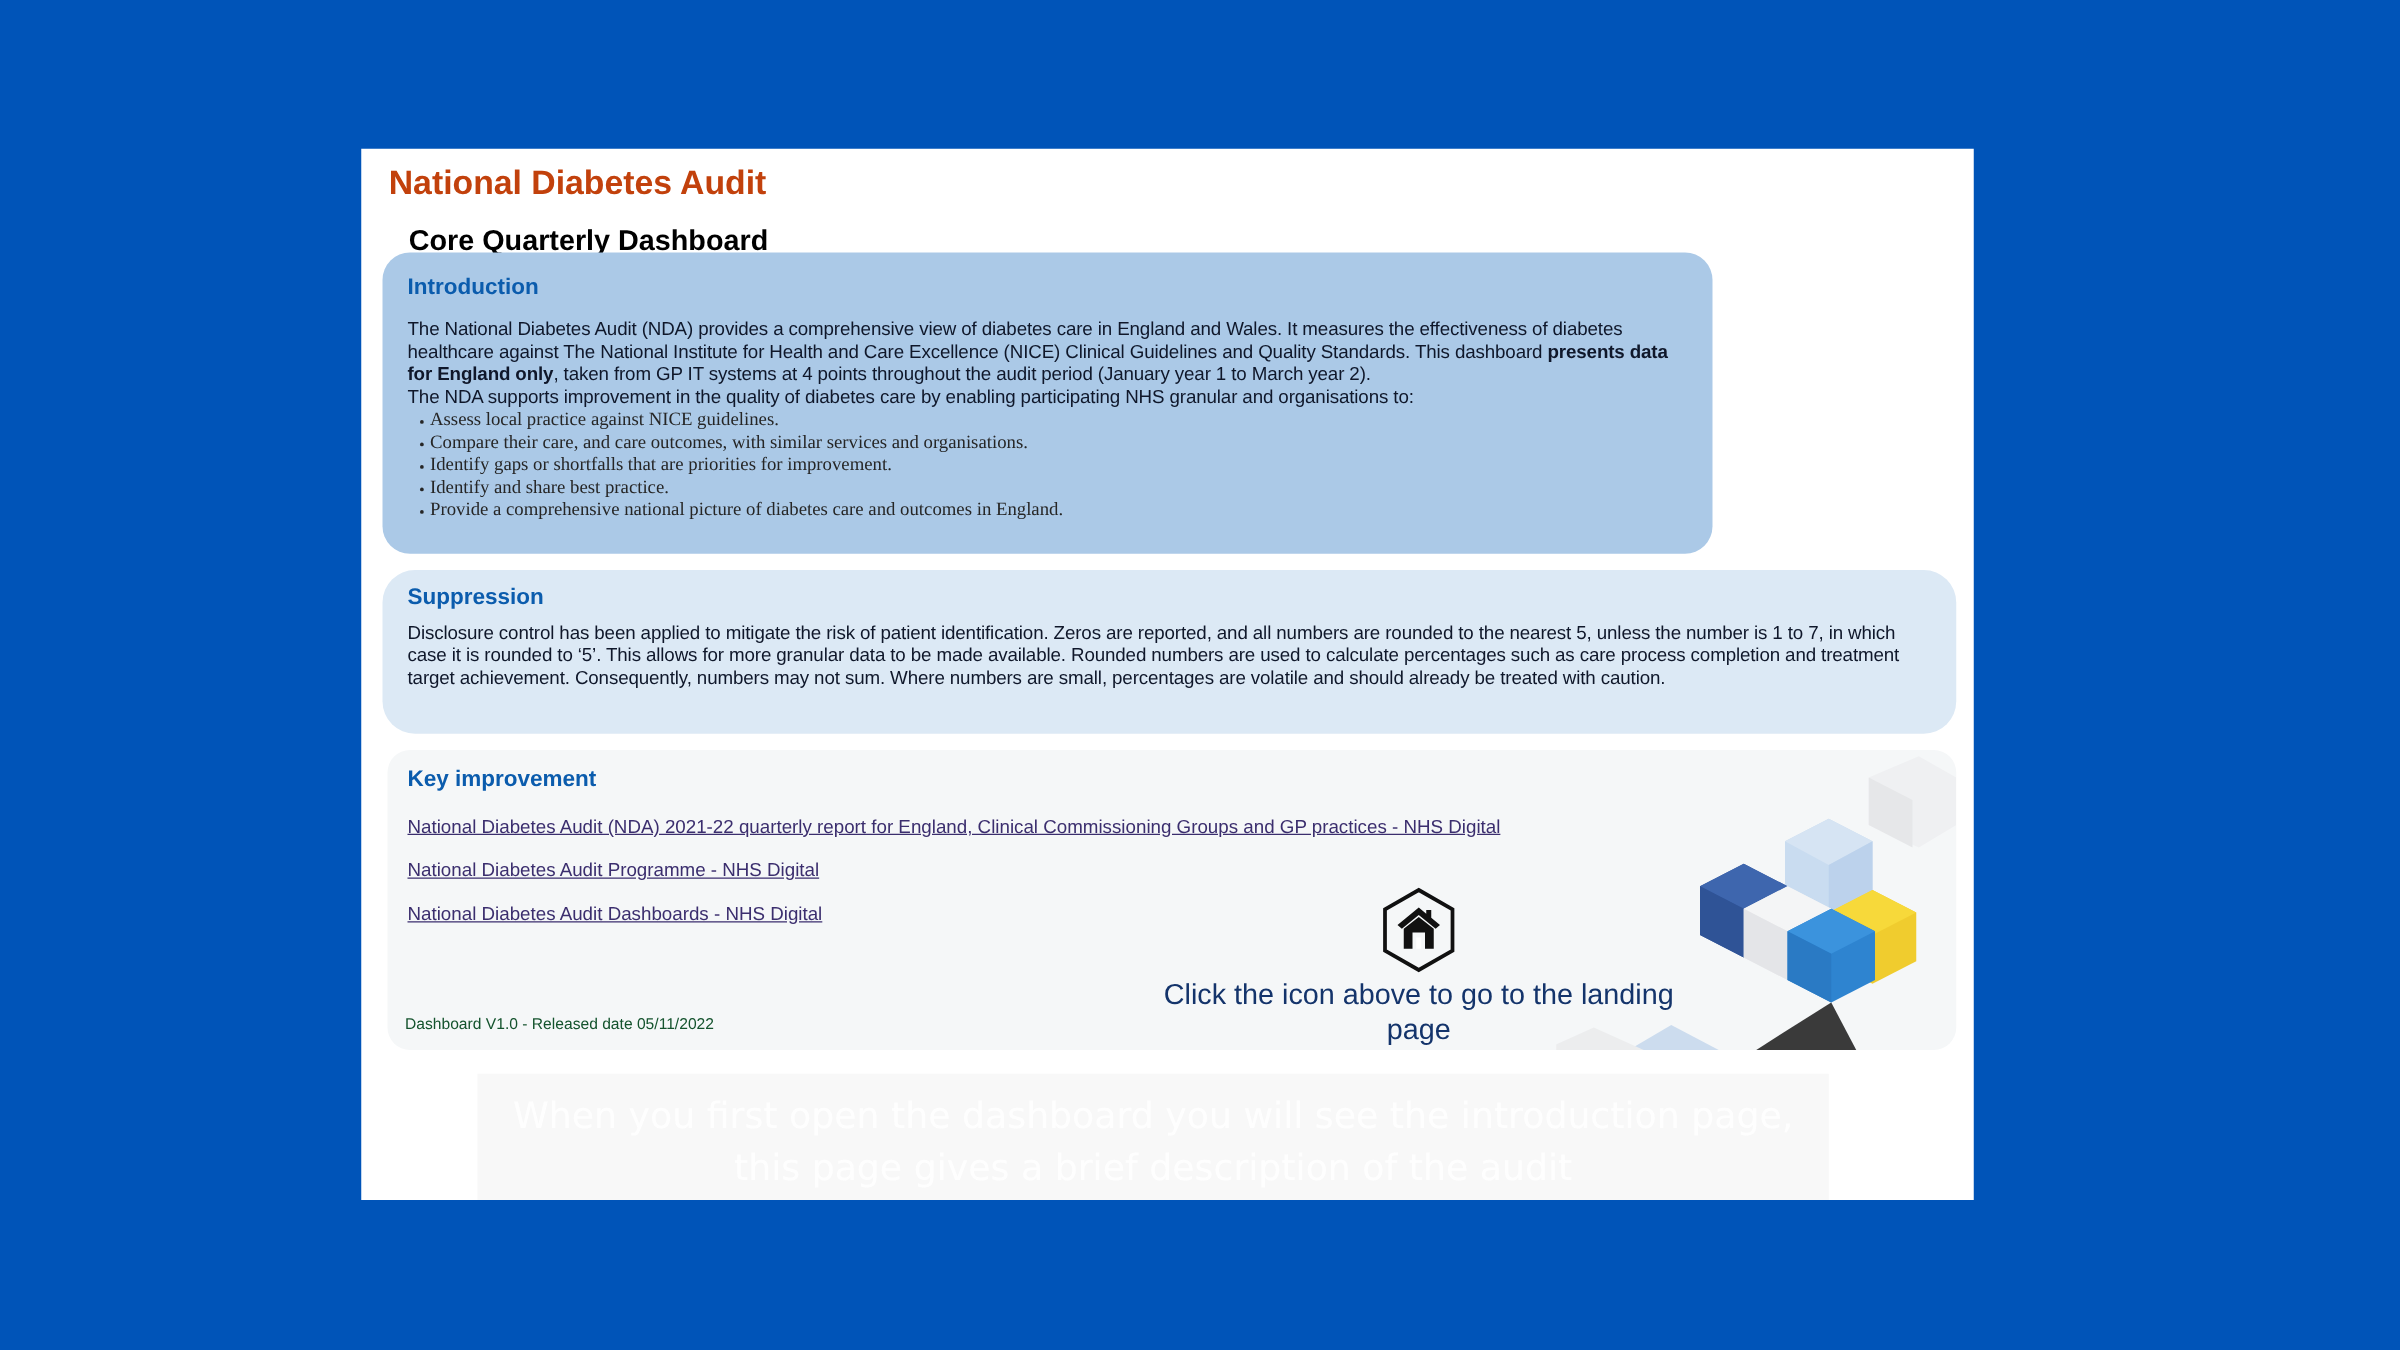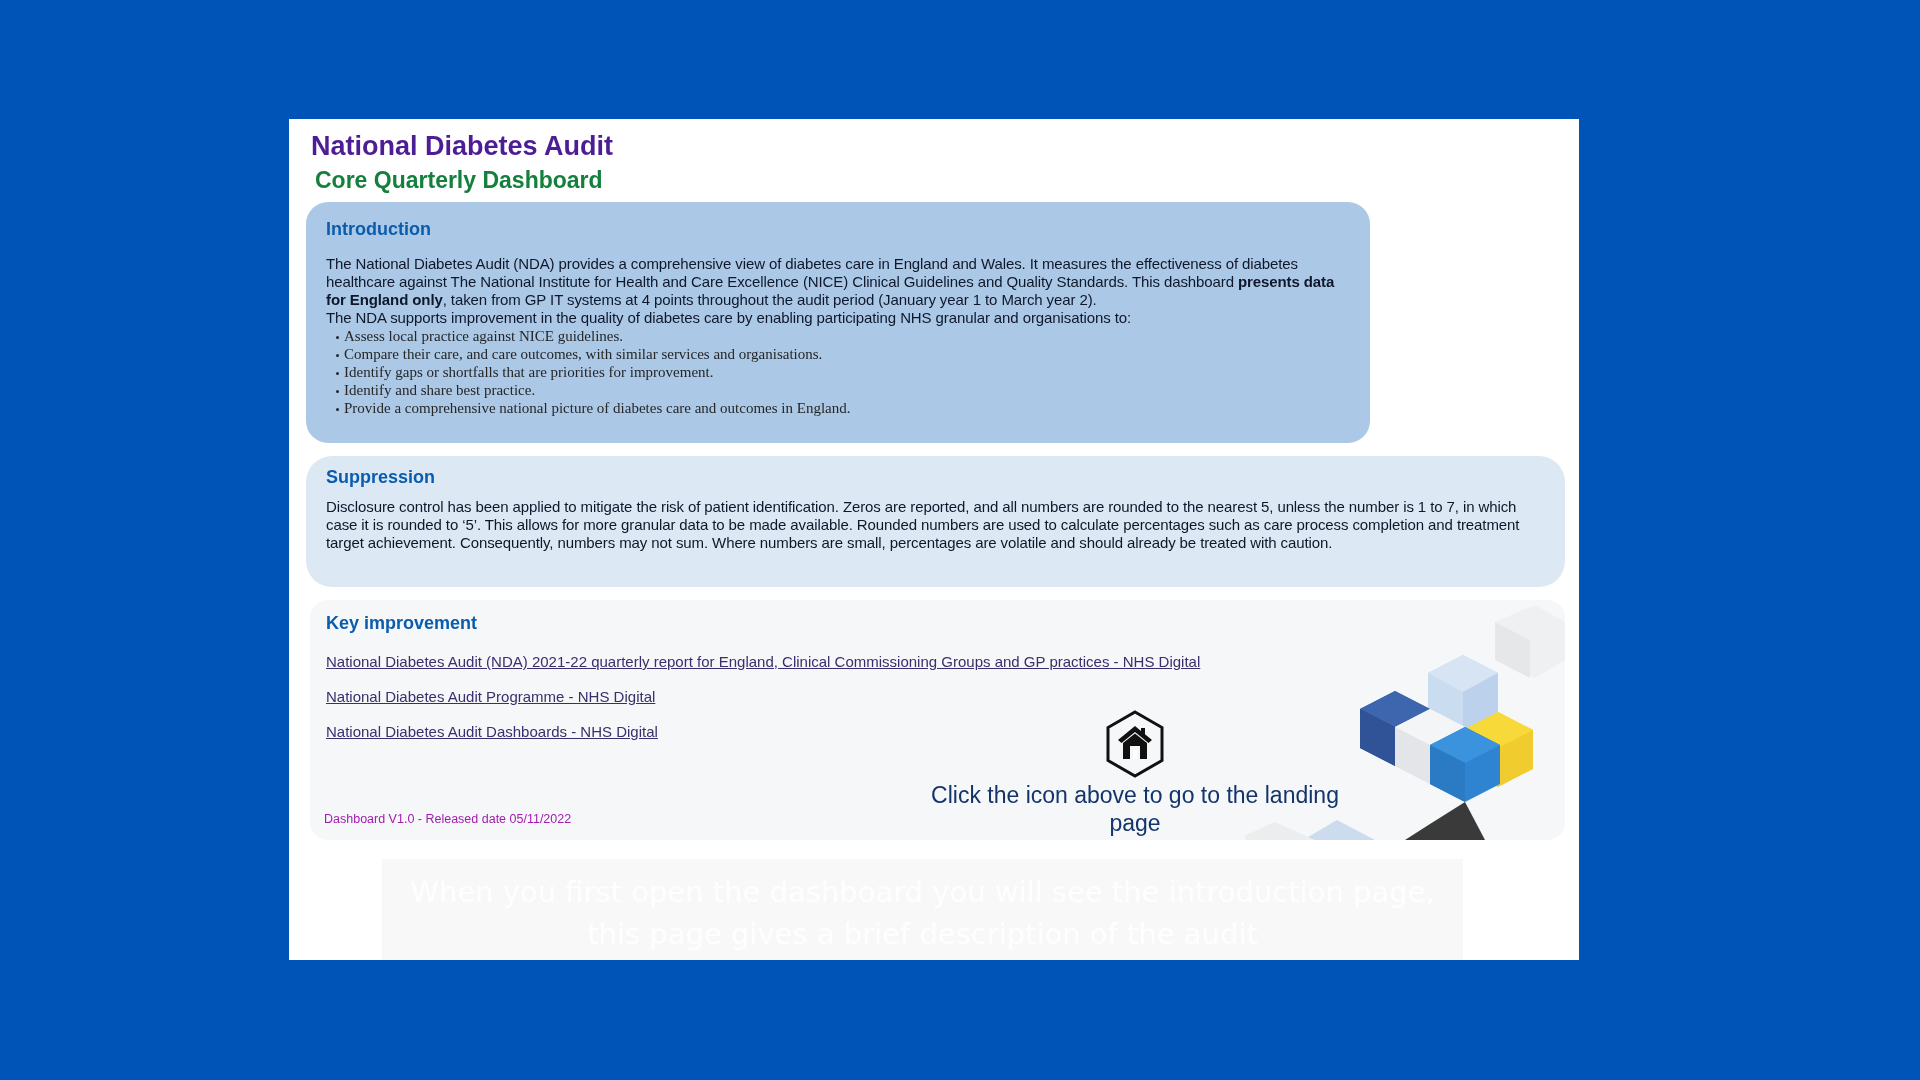--- a/index.html
+++ b/index.html
@@ -8,25 +8,25 @@
     background: #0054B8;
     font-family: "Liberation Sans", sans-serif;
     position: relative;
   }
   .panel {
     position: absolute; left: 289px; top: 119px; width: 1290px; height: 841px;
     background: #ffffff; overflow: hidden;
   }
   .title {
     position: absolute; left: 22px; top: 12px;
-    color: #4c1d95; font-weight: bold; font-size: 27px; line-height: 31px; margin: 0;
+    color: #c2410c; font-weight: bold; font-size: 27px; line-height: 31px; margin: 0;
   }
   .subtitle {
     position: absolute; left: 22px; top: 44px;
-    color: #15803d; font-weight: bold; font-size: 23px; line-height: 27px; margin: 4px;
+    color: #000000; font-weight: bold; font-size: 23px; line-height: 27px; margin: 16px;
   }
   .box {
     position: absolute; box-sizing: border-box;
   }
   .intro {
     left: 17px; top: 83px; width: 1064px; height: 241px;
     background: #ABC9E7; border-radius: 22px;
     padding: 16px 20px 0 20px;
   }
   .suppr {
@@ -61,21 +61,21 @@
   }
   .home-wrap {
     position: absolute; left: 620px; top: 109px; width: 410px; text-align: center;
   }
   .home-icon { display: block; margin: 0 auto; width: 62px; height: 70px; cursor: pointer; }
   .home-text {
     color: #14346B; font-size: 23px; line-height: 28px; margin-top: 2px;
   }
   .version {
     position: absolute; left: 14px; top: 211px;
-    color: #a21caf; font-size: 12.5px; line-height: 16px;
+    color: #14532d; font-size: 12.5px; line-height: 16px;
   }
   .cubes { position: absolute; right: 0; bottom: 0; width: 320px; height: 240px; }
   .caption {
     position: absolute; left: 93px; top: 740px; width: 1081px; height: 101px;
     background: #F8F8F8; text-align: center; box-sizing: border-box; padding-top: 12px;
   }
   .caption-text {
     color: #FFFFFF; font-family: "DejaVu Sans", sans-serif; font-size: 29px; line-height: 42px;
     opacity: 0.95;
   }

